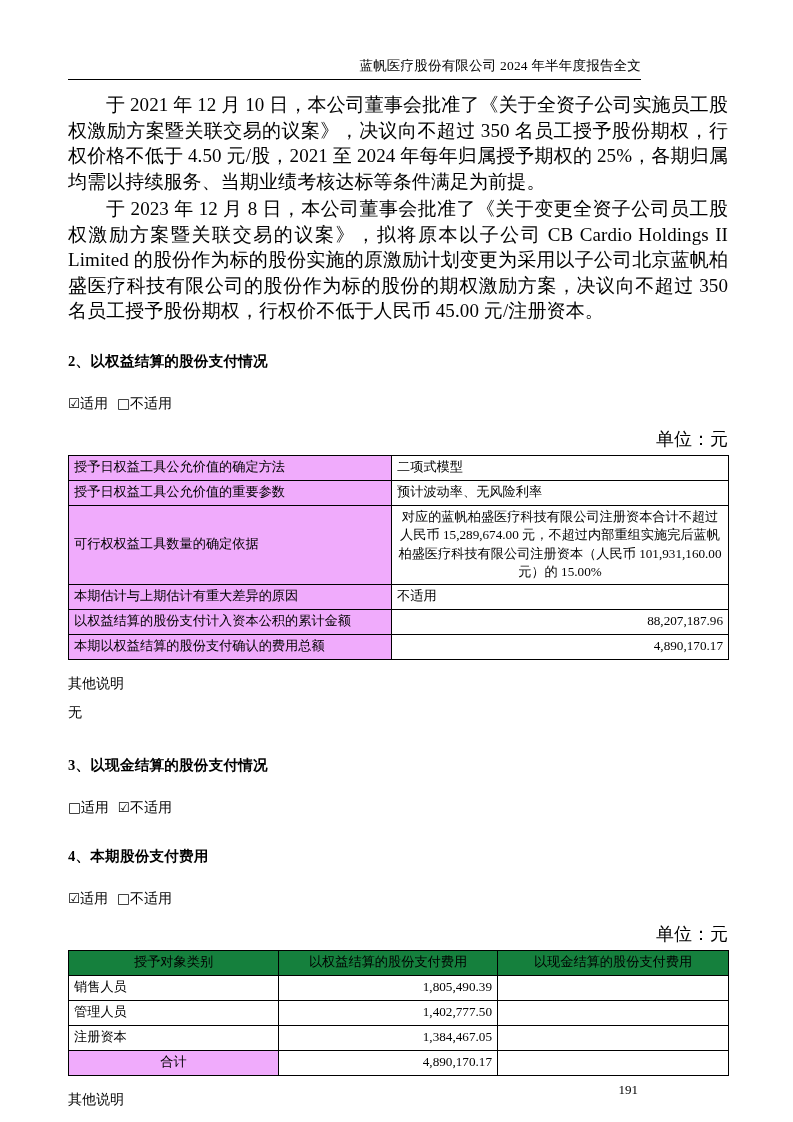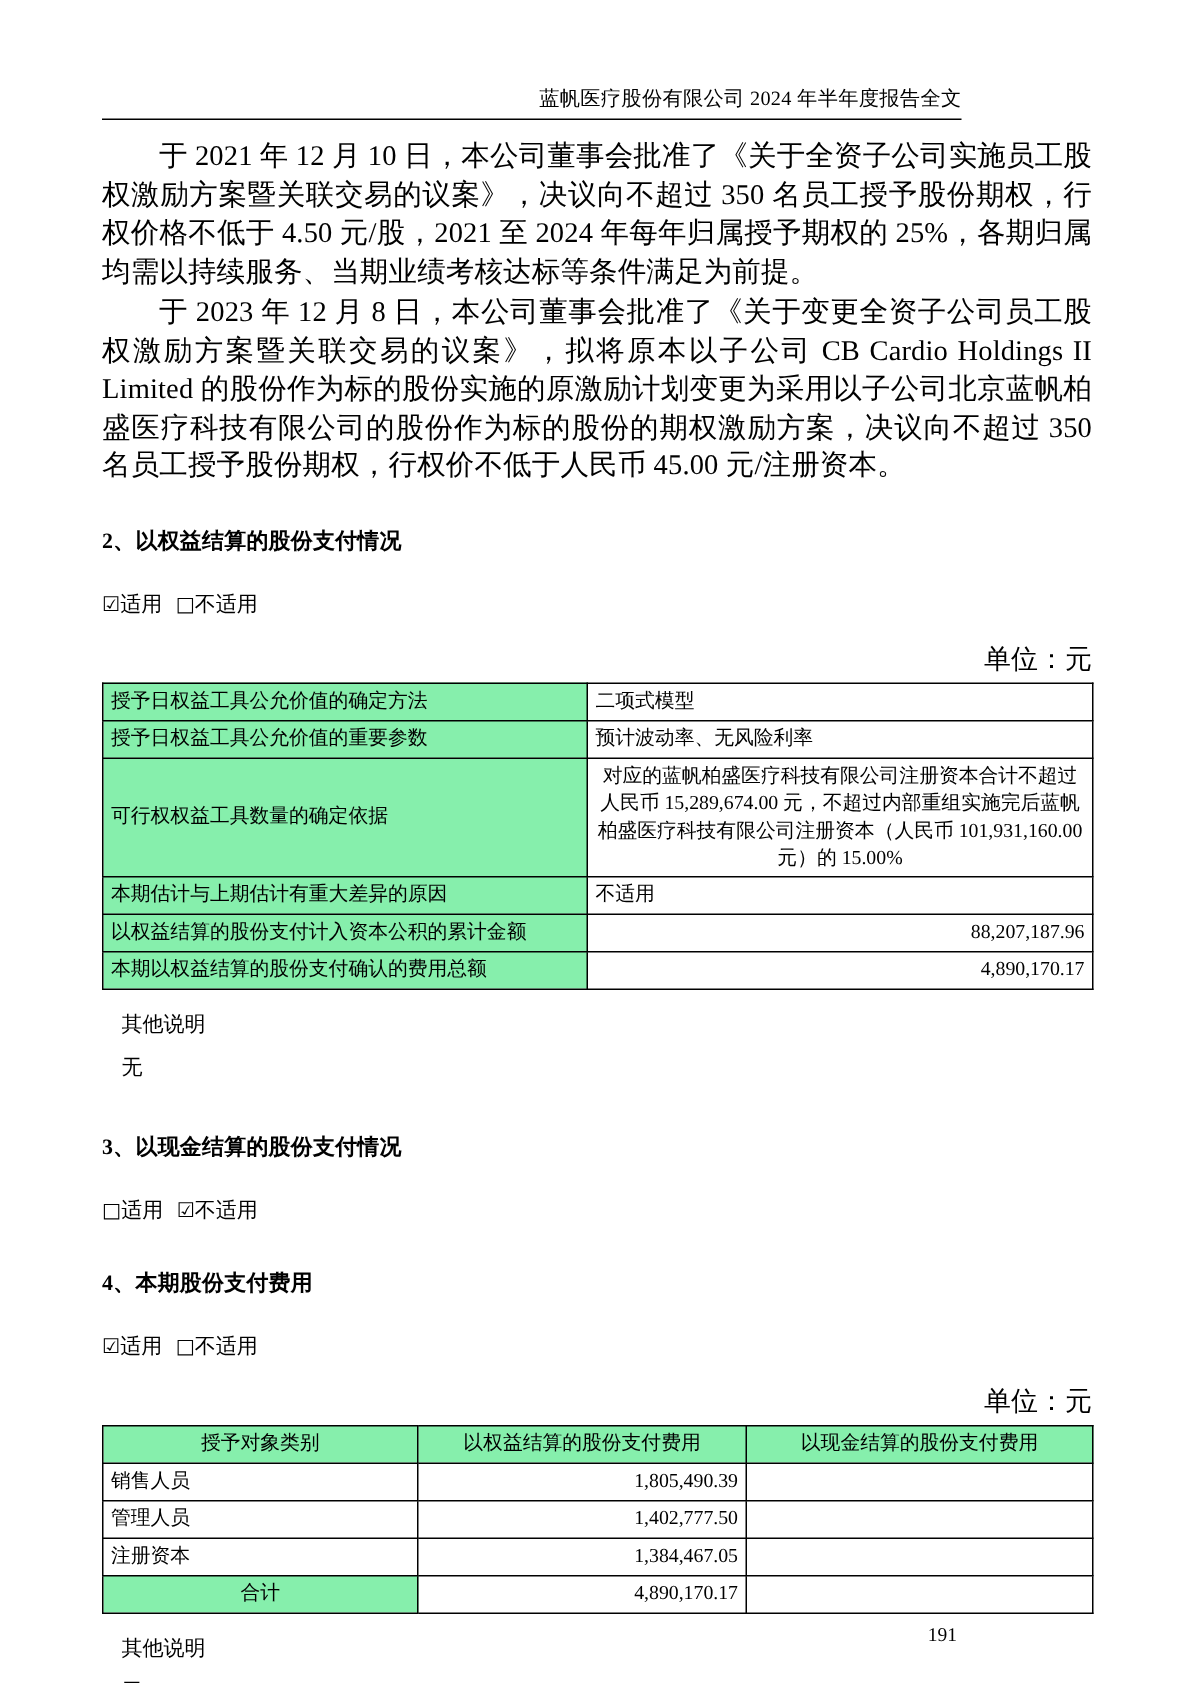--- a/index.html
+++ b/index.html
@@ -99,37 +99,36 @@
     font-size: 13.2px;
   }
   table.doc-table td, table.doc-table th {
     border: 1px solid #000000;
     padding: 2px 5px;
     vertical-align: middle;
     line-height: 18.5px;
     font-weight: normal;
   }
   .cell-label {
-    background: #86efac;
+    background: #f0abfc;
   }
   .cell-head {
-    background: #86efac;
+    background: #15803d;
     text-align: center;
   }
   .num { text-align: right; }
   .ctr { text-align: center; }
   .tall { height: 72px; vertical-align: top; }
   .tall-inner { padding-top: 1px; text-align: center; }
   .row-h { height: 20px; }
 
   
   .plain {
     font-size: 14px;
     line-height: 23px;
-    margin-left: 13px;
   }
   
   .page-num {
     position: absolute;
     right: 68px;
     top: 1038px;
     font-size: 13px;
     line-height: 16px;
     margin-top: 44px;
   }

